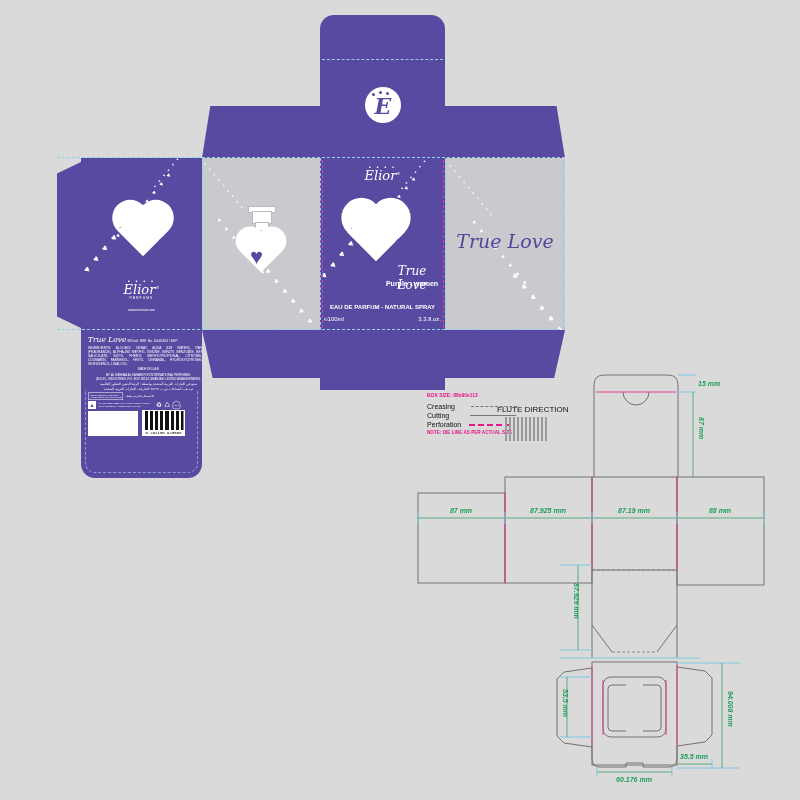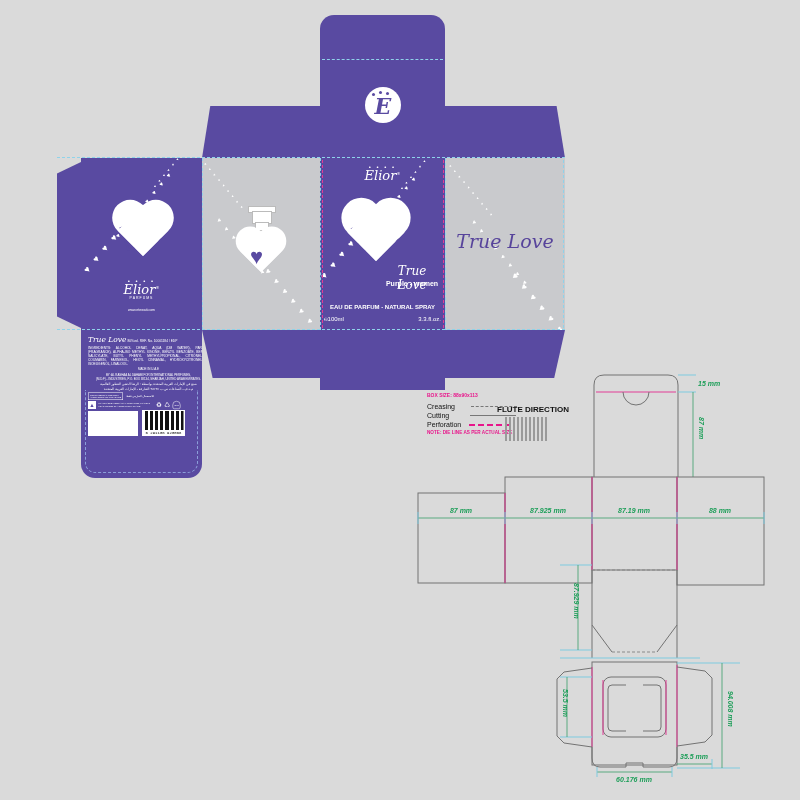--- a/index.html
+++ b/index.html
@@ -183,21 +183,21 @@
       <span>Cutting</span>
       <span class="leg-line" style="margin-left:19px;border-top:1px solid #777;"></span>
     </div>
     <div style="font-size:7px;margin-top:2px;">
       <span>Perforation</span>
       <span class="leg-line" style="margin-left:6px;height:1.5px;background:repeating-linear-gradient(90deg,#e8168b 0 6px,transparent 6px 9px);"></span>
     </div>
     <div style="font-size:8px;font-weight:bold;color:#e8168b;transform:scale(.58);transform-origin:0 0;width:172%;margin-top:2px;">NOTE: DIE LINE AS PER ACTUAL SIZE</div>
   </div>
   <div class="abs" style="left:497px;top:405px;">
-    <div style="font-size:8px;font-weight:bold;color:#111;">FLUTE DIRECTION</div>
+    <div style="font-size:8px;font-weight:normal;color:#111;">FLUTE DIRECTION</div>
     <div class="flute-bars" style="width:44px;height:24px;margin:3px 0 0 8px;"></div>
   </div>
 
   <svg class="abs" style="left:400px;top:355px;" width="400" height="445" viewBox="0 0 400 445">
 
     <path class="cut" d="M194,122 L194,30 Q194,20 204,20 L268,20 Q278,20 278,30 L278,122"></path>
     <line class="perf" x1="196" y1="37" x2="276" y2="37"></line>
     <path class="cut" d="M223,37 A13,13 0 0 0 249,37"></path>
     <line class="crease" x1="278" y1="20" x2="296" y2="20"></line>
     <line class="crease" x1="278" y1="37" x2="296" y2="37"></line>

